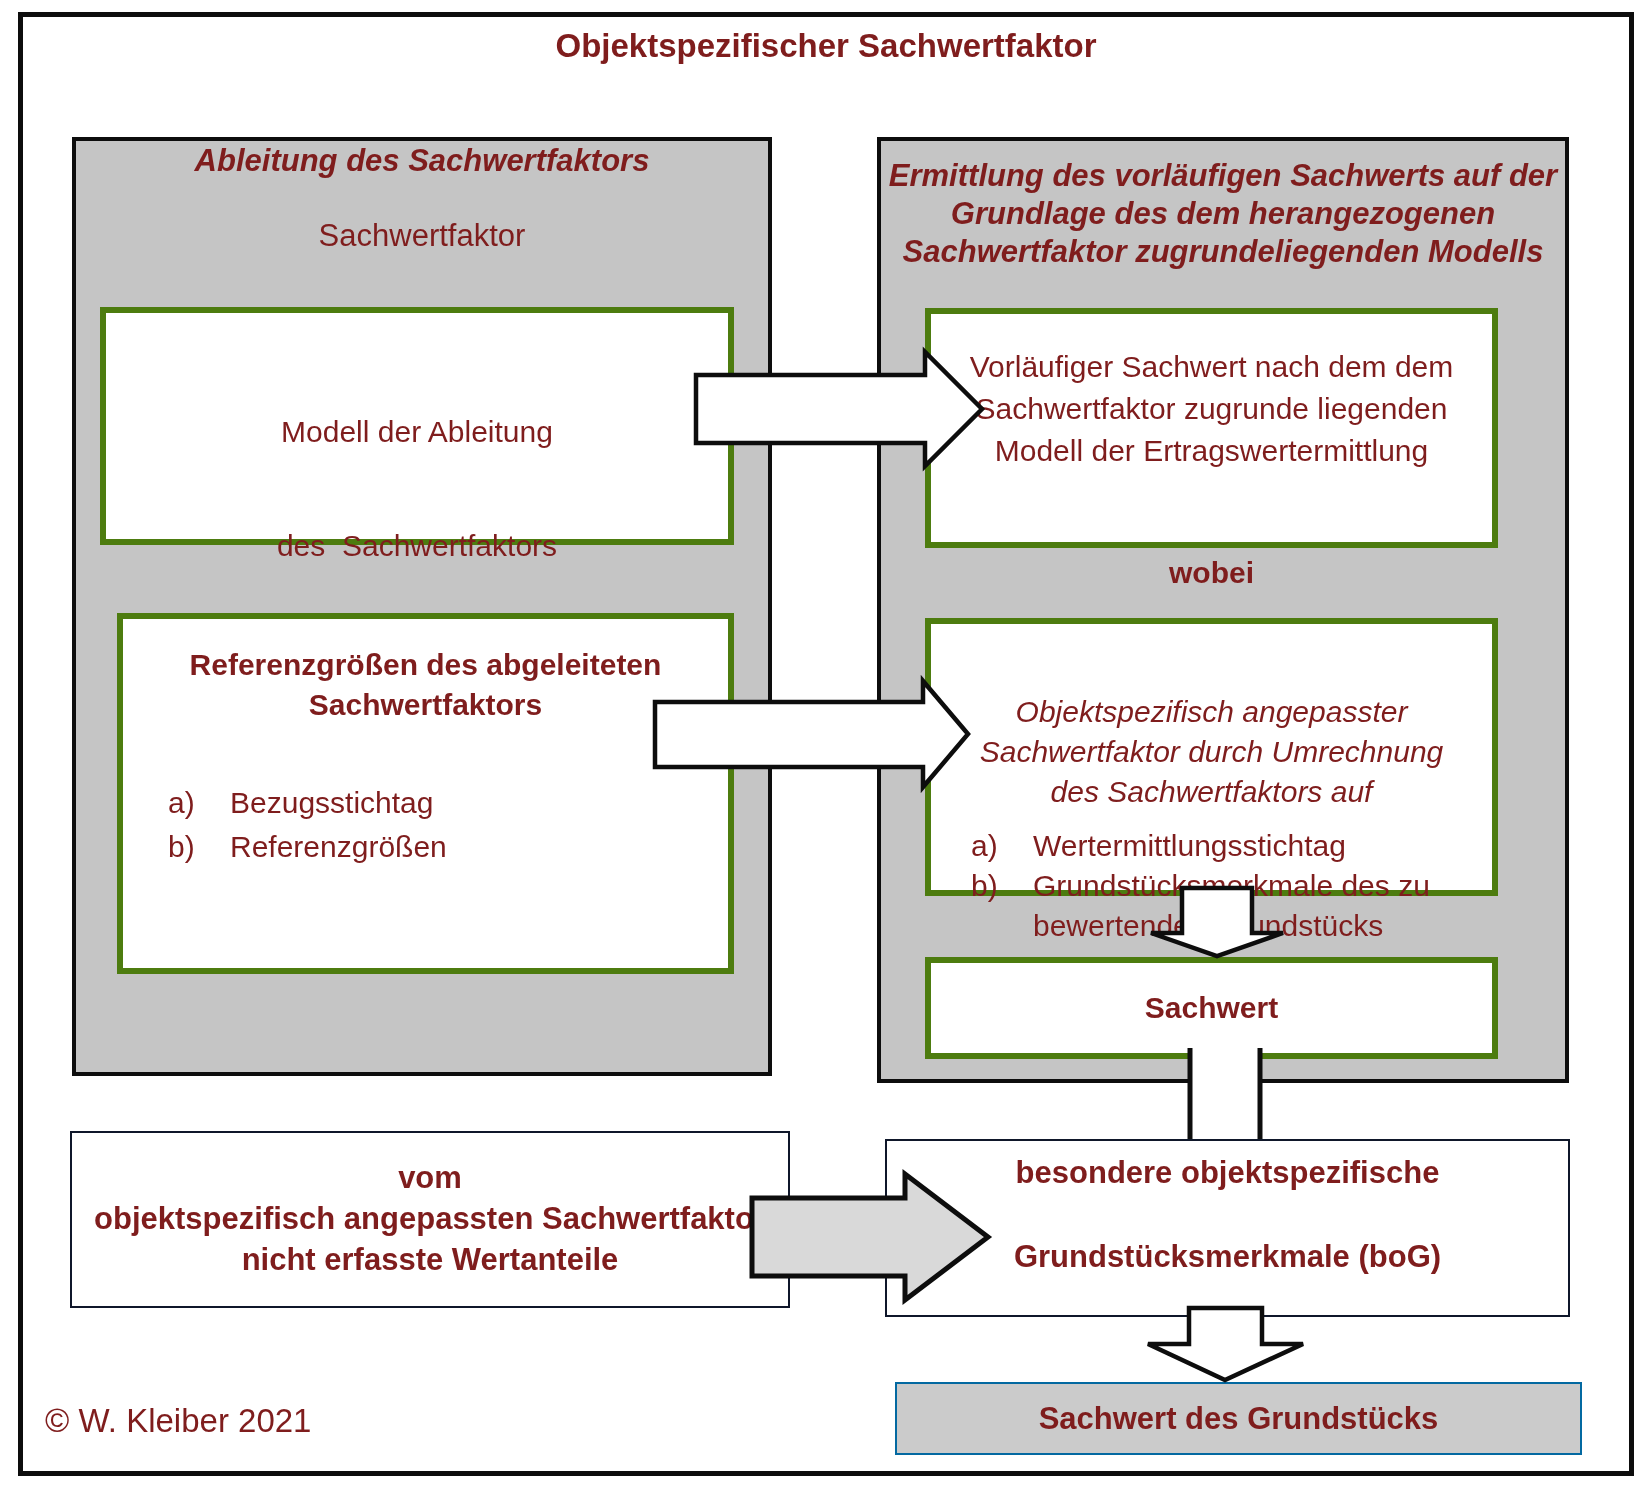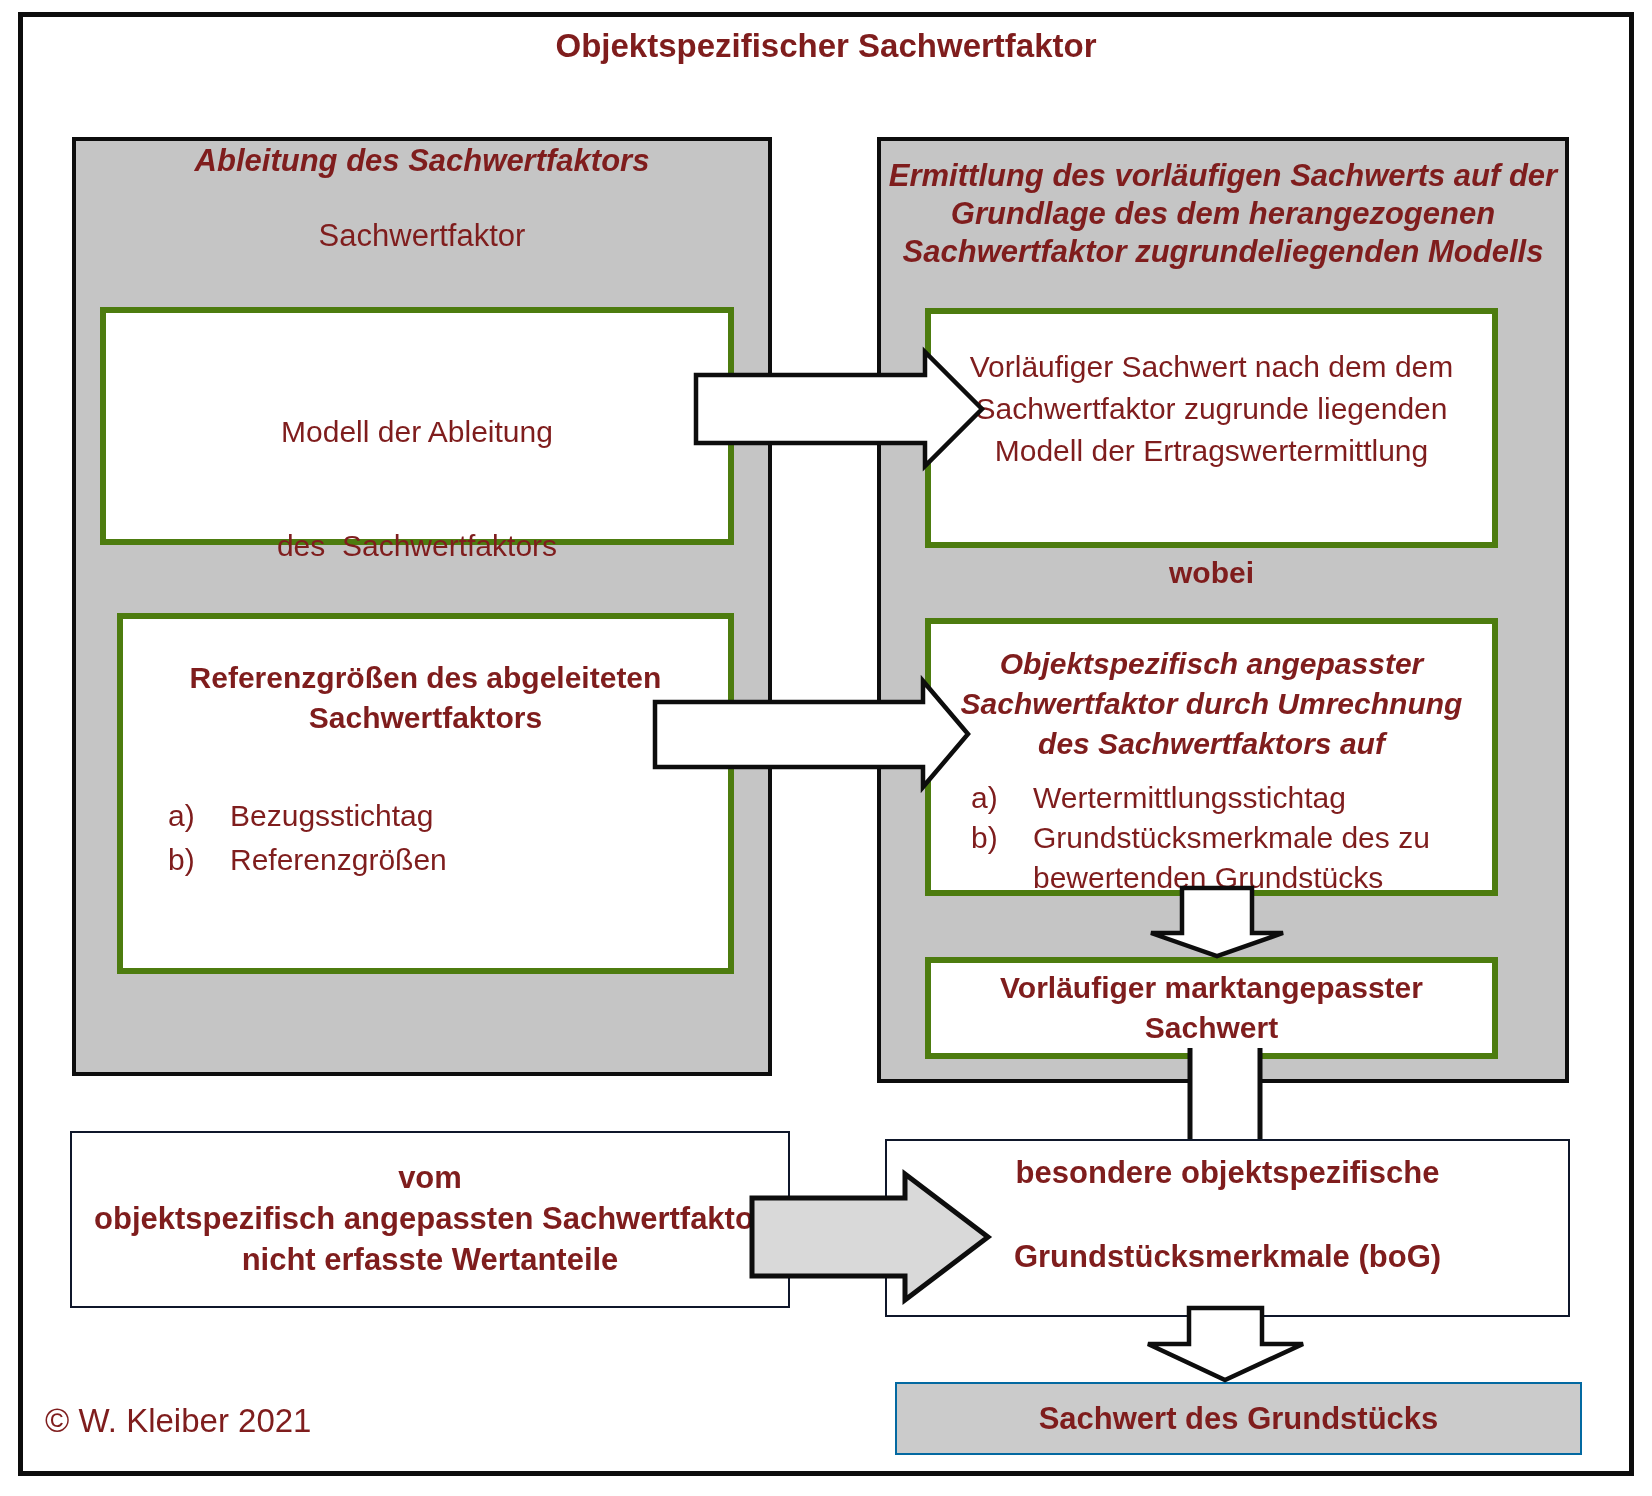--- a/index.html
+++ b/index.html
@@ -28,30 +28,30 @@
   .panel-header{
     text-align:center;font-size:31px;font-weight:bold;font-style:italic;line-height:38px;
   }
   .panel-left .panel-header{padding-top:1px;}
   .panel-right .panel-header{padding-top:16px;}
   .panel-subheader{
     text-align:center;font-size:31px;margin-top:38px;
   }
   .wbox{background:#ffffff;border:6px solid #4d7c0f;}
   .box-a{left:100px;top:307px;width:634px;height:238px;padding-top:24px;}
-  .box-b{left:117px;top:613px;width:617px;height:361px;padding-top:39px;}
+  .box-b{left:117px;top:613px;width:617px;height:361px;padding-top:26px;}
   .box-c{left:925px;top:308px;width:573px;height:240px;padding-top:32px;}
   .box-d{left:925px;top:618px;width:573px;height:278px;padding-top:20px;}
   .box-e{left:925px;top:957px;width:573px;height:102px;
          display:flex;flex-direction:column;justify-content:center;}
   .center-lines{text-align:center;font-size:30px;line-height:40px;}
   .box-a .center-lines{line-height:38px;white-space:pre-wrap;}
   .box-b-title{text-align:center;font-size:30px;font-weight:bold;line-height:40px;}
   .box-c .center-lines{line-height:42px;}
-  .box-d-title{text-align:center;font-size:30px;font-weight:bold;font-style:italic;line-height:40px;}
+  .box-d-title{text-align:center;font-size:30px;font-weight:normal;font-style:italic;line-height:40px;margin-top:48px;}
   .box-e-lines{text-align:center;font-size:30px;font-weight:bold;line-height:40px;}
   .items{margin-top:6px;font-size:30px;}
   .box-a .items{padding-left:22px;}
   .box-b .items{margin-top:56px;padding-left:45px;}
   .box-d .items{margin-top:14px;padding-left:40px;}
   .item-row{display:flex;align-items:flex-start;line-height:38px;}
   .box-b .item-row{line-height:44px;}
   .box-d .item-row{line-height:40px;}
   .item-label{flex:0 0 58px;}
   .box-b .item-label{flex:0 0 62px;}
@@ -169,21 +169,20 @@
         <span>
           <div>Grundstücksmerkmale des zu</div>
           <div>bewertenden Grundstücks</div>
         </span>
       </div>
     </div>
   </div>
 
   <div class="abs wbox box-e">
     <div class="box-e-lines">
-      <div>Vorläufiger marktangepasster</div>
       <div>Sachwert</div>
     </div>
   </div>
 
   <div class="abs thickbox bottom-left-box">
     <div>vom</div>
     <div>objektspezifisch angepassten Sachwertfaktor</div>
     <div>nicht erfasste Wertanteile</div>
   </div>
 

